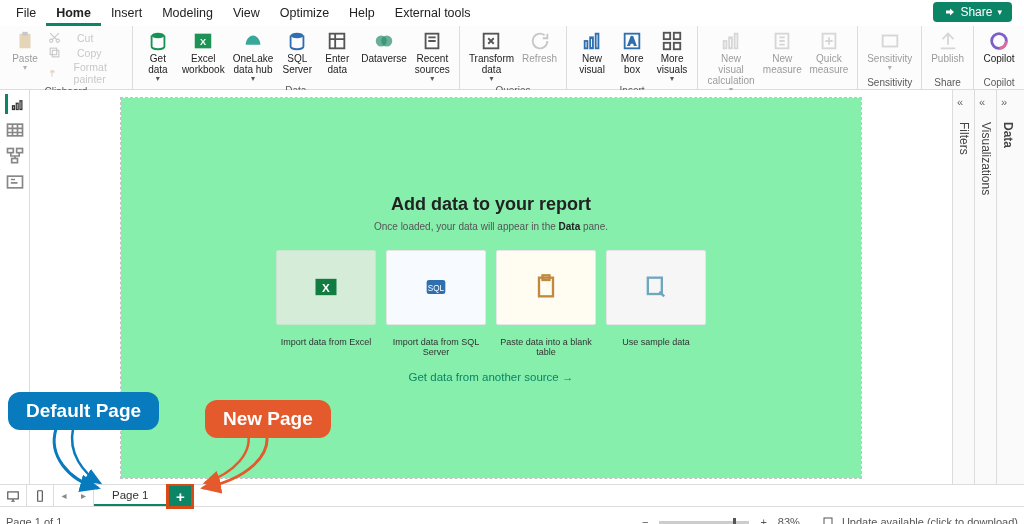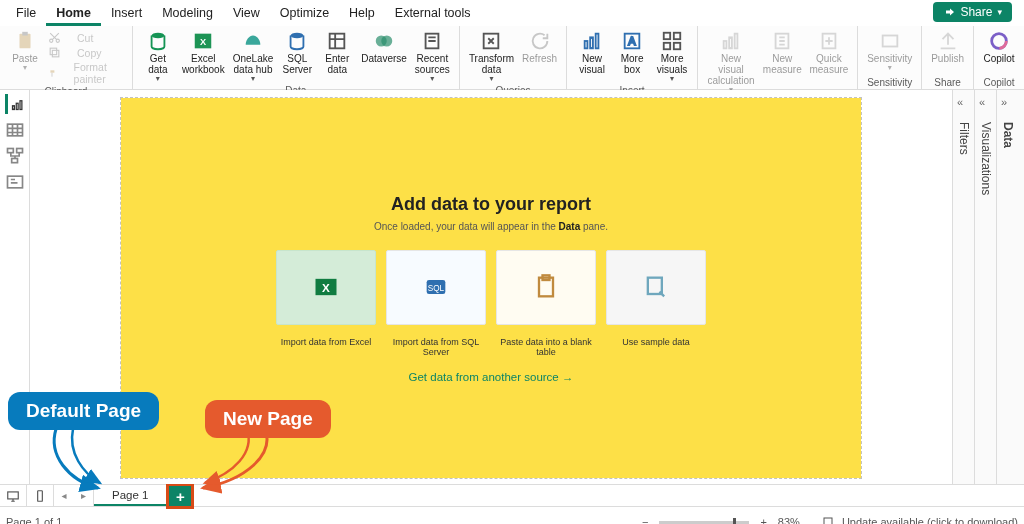--- a/index.html
+++ b/index.html
@@ -34,21 +34,21 @@
   .rbtn .chv { font-size:8px; color:#555; }
   .clip-col { display:flex; flex-direction:column; gap:0; padding-top:1px; }
   .clip-small { display:flex; align-items:center; gap:16px; font-size:10.5px; color:#888; padding:1px 2px; cursor:pointer;}
   .clip-small svg, .clip-small .ic-sm { width:13px; height:13px; }
 
   
   .workspace { display:flex; height:calc(524px - 26px - 64px - 18px - 22px); }
   .left-rail { width:30px; background:#fff; border-right:1px solid var(--border); display:flex; flex-direction:column; align-items:center; padding-top:4px; gap:6px; }
   .left-rail .rail-ic { width:20px; height:20px; cursor:pointer; display:flex; align-items:center; justify-content:center; opacity:.7;}
   .canvas-wrap { flex:1; background:#fff; position:relative; display:flex; justify-content:center; padding-top:8px;}
-  .canvas { width:740px; height:380px; outline:1px dashed var(--canvas-border); background:#fde047; position:relative; display:flex; flex-direction:column; align-items:center; justify-content:center; }
+  .canvas { width:740px; height:380px; outline:1px dashed var(--canvas-border); background:#86efac; position:relative; display:flex; flex-direction:column; align-items:center; justify-content:center; }
   .right-panes { display:flex; }
   .pane { width:22px; background:#fafafa; border-left:1px solid var(--border); position:relative; cursor:pointer;}
   .pane .plabel { writing-mode:vertical-rl; transform:rotate(0deg); font-size:12px; position:absolute; top:32px; left:4px; color:#444; }
   .pane .dbl-chev { position:absolute; top:6px; left:4px; font-size:11px; color:#666; }
 
   
   .cv-title { font-size:18px; font-weight:600; color:#222; }
   .cv-sub { font-size:10px; color:#555; margin-top:6px; }
   .cv-sub b { color:#222; }
   .cards { display:flex; gap:10px; margin-top:18px; }

